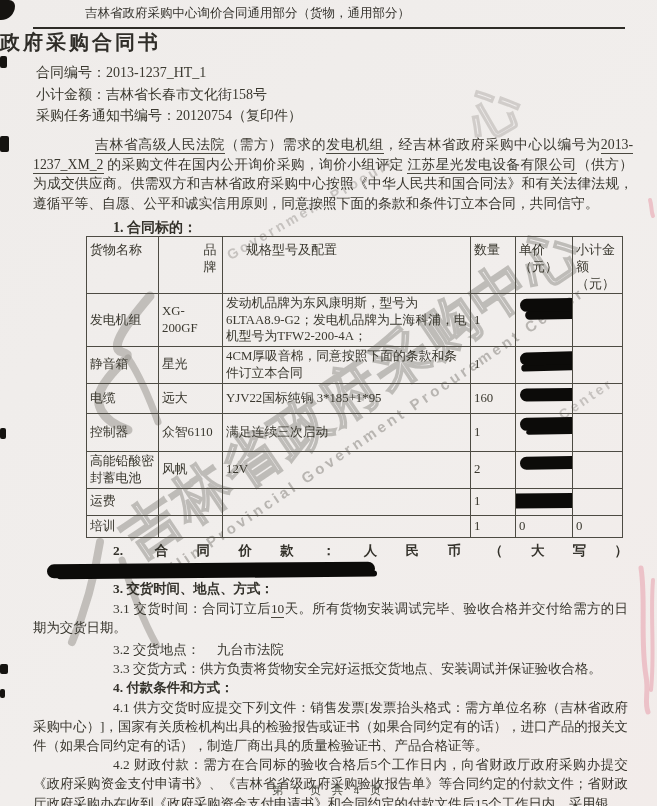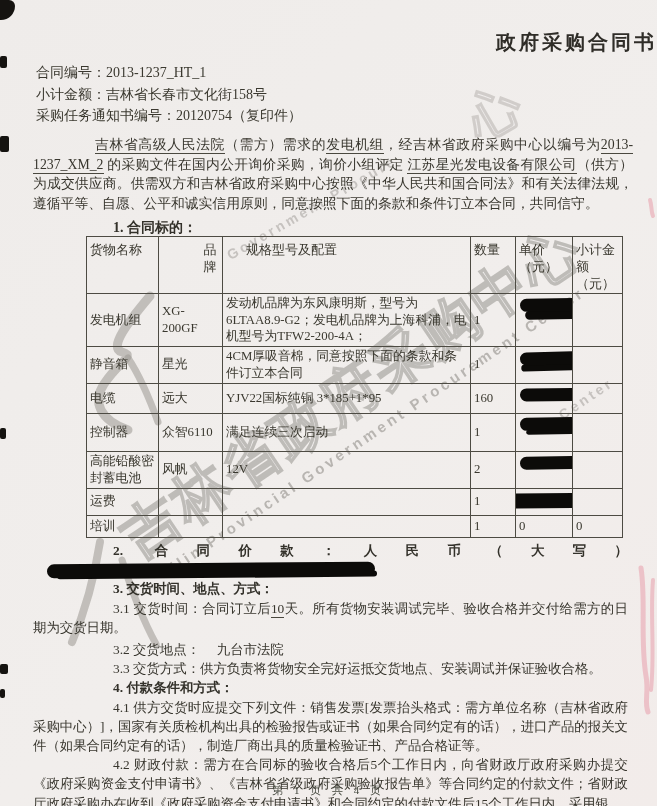--- a/index.html
+++ b/index.html
@@ -63,21 +63,21 @@
   .wm-svg{left:0;top:0;width:657px;height:806px;}
   
   .tophead{
     position:absolute;left:33px;right:32px;top:5px;z-index:1;
     font-size:12.5px;color:#34322c;
     border-bottom:2px solid #2e2c27;
     padding:0 0 5px 52px;
   }
   .title{
     position:absolute;left:0;right:0;top:29px;z-index:1;
-    text-align:right;font-size:20px;font-weight:700;letter-spacing:3px;color:#2f2d28;
+    text-align:left;font-size:20px;font-weight:700;letter-spacing:3px;color:#2f2d28;
   }
   .meta{
     position:absolute;left:36px;top:62px;z-index:1;
     font-size:14px;line-height:21.5px;color:#3a382f;
   }
   
   .intro{
     position:absolute;left:33px;right:24px;top:135px;z-index:1;
     font-size:13.8px;line-height:19.6px;text-align:justify;text-indent:62px;color:#38362e;
   }
@@ -162,20 +162,21 @@
     </g>
   </svg>
 
   <div class="smudge sm-a"></div>
   <div class="smudge sm-b"></div>
   <div class="smudge sm-c"></div>
   <div class="smudge sm-d"></div>
   <div class="smudge sm-e"></div>
   <div class="smudge sm-f"></div>
 
+  <div class="tophead">吉林省政府采购中心询价合同通用部分（货物，通用部分）</div>
   <div class="title">政府采购合同书</div>
 
   <div class="meta">
     <div>合同编号：2013-1237_HT_1</div>
     <div>小计金额：吉林省长春市文化街158号</div>
     <div>采购任务通知书编号：20120754（复印件）</div>
   </div>
 
   <div class="intro"><span class="u">吉林省高级人民法院</span><span>（需方）需求的</span><span class="u">发电机组</span><span>，经吉林省政府采购中心以编号为</span><span class="u">2013-1237_XM_2</span><span> 的采购文件在国内公开询价采购，询价小组评定 </span><span class="u">江苏星光发电设备有限公司</span><span>（供方）为成交供应商。供需双方和吉林省政府采购中心按照《中华人民共和国合同法》和有关法律法规，遵循平等、自愿、公平和诚实信用原则，同意按照下面的条款和条件订立本合同，共同信守。</span></div>
 

